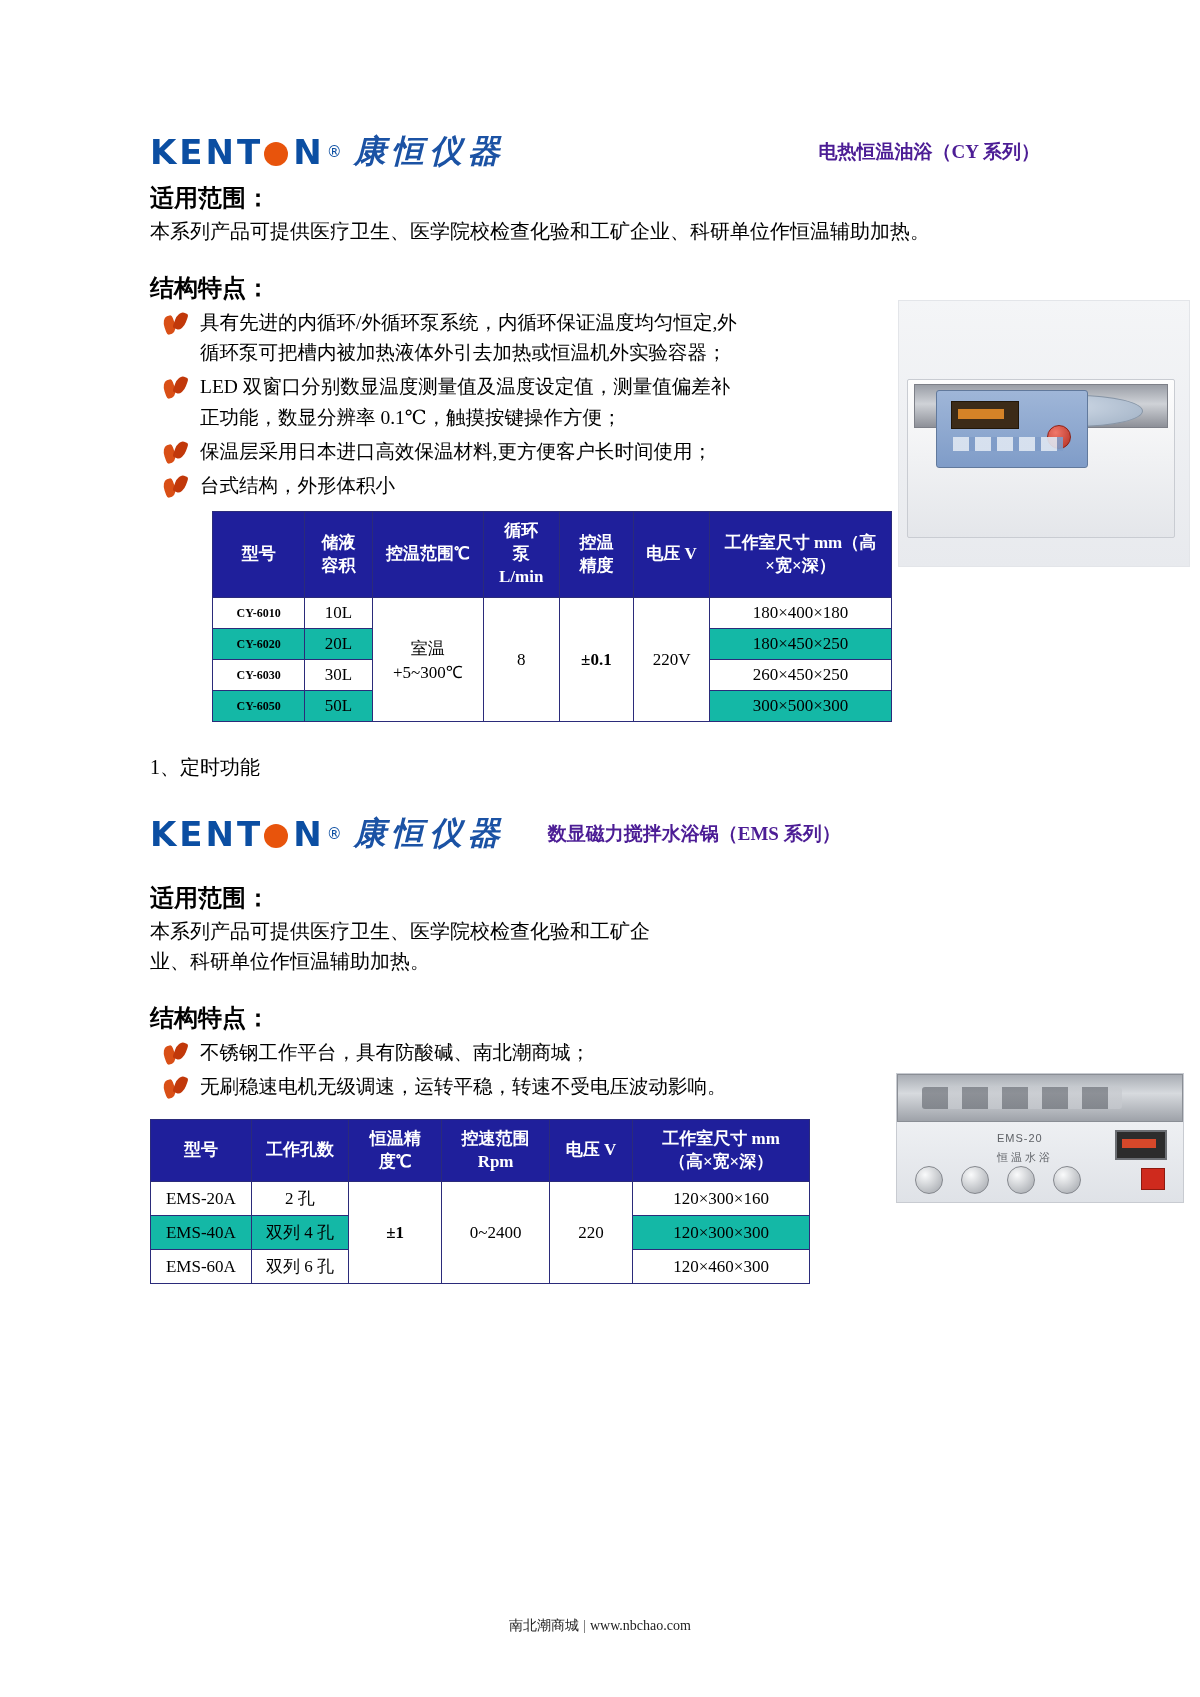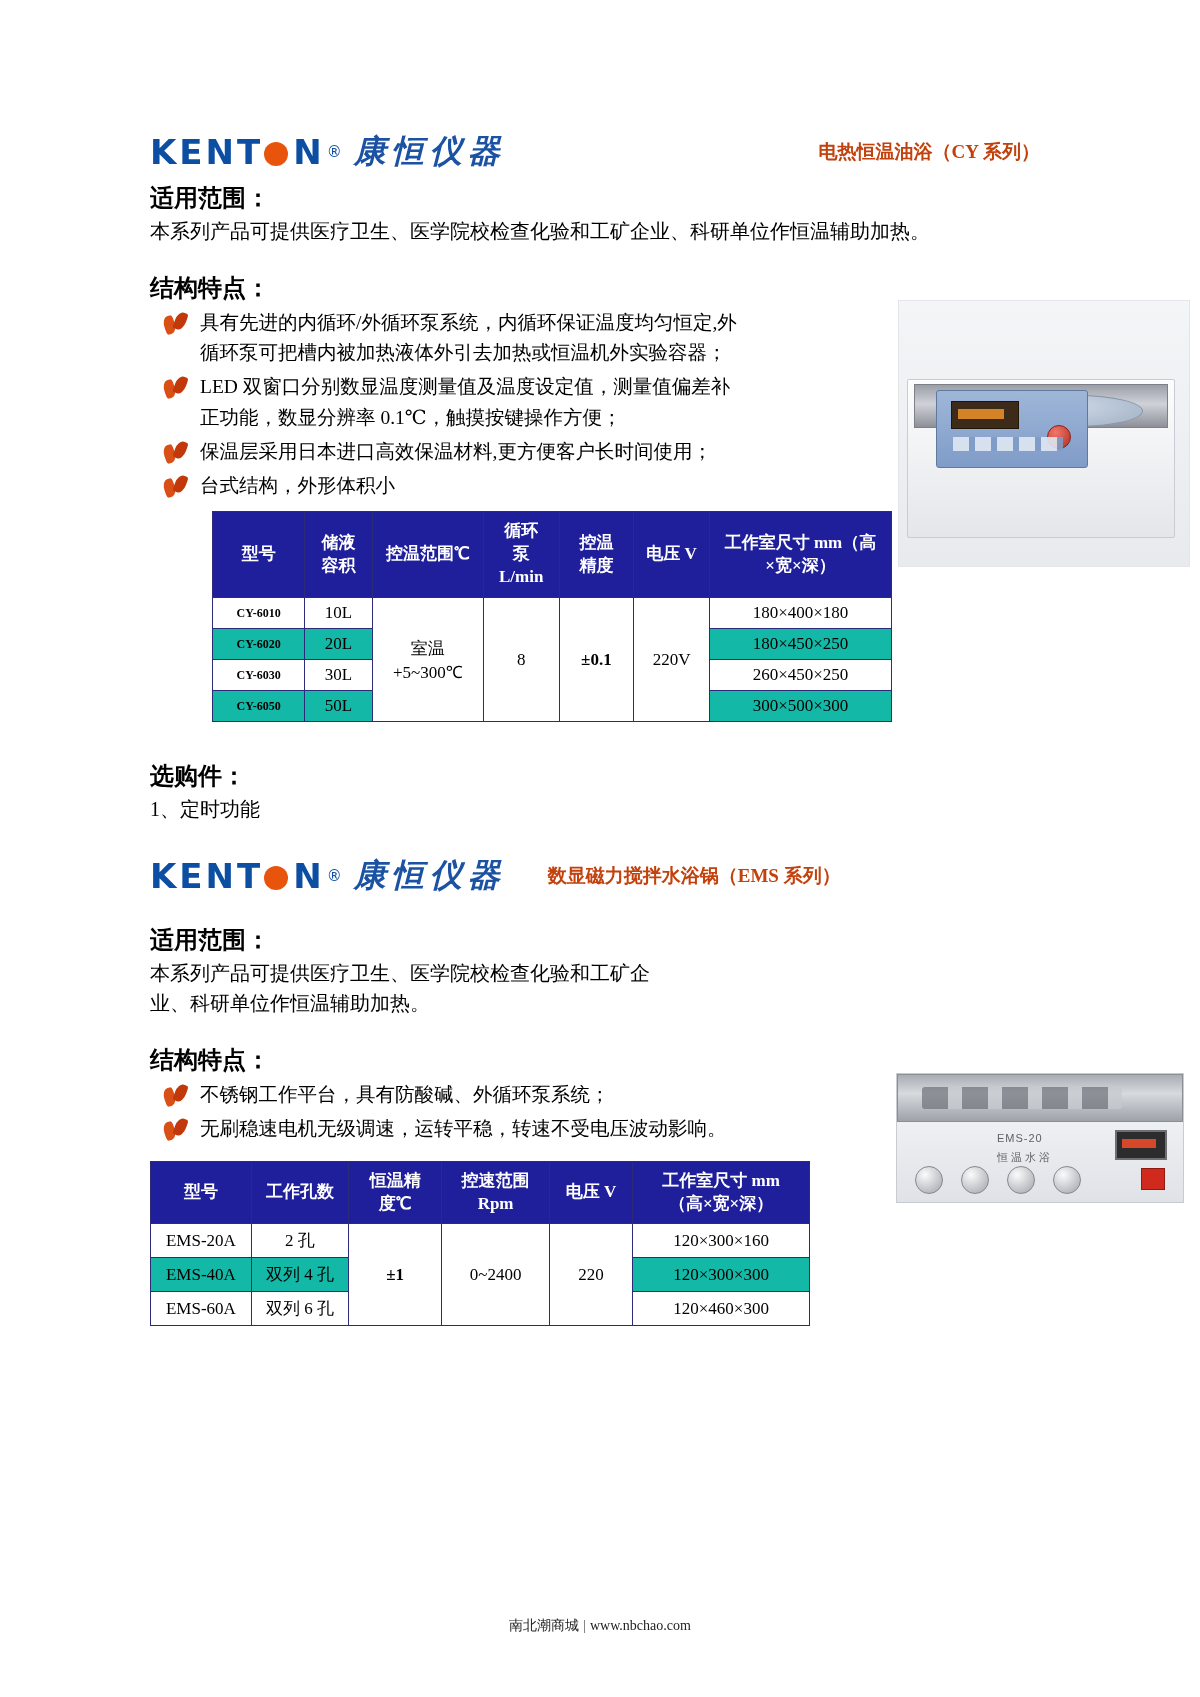--- a/index.html
+++ b/index.html
@@ -70,21 +70,21 @@
     font-weight: bold;
     font-style: italic;
     font-size: 32px;
     color: #1b52a4;
     letter-spacing: 6px;
     margin-left: 12px;
   }
   .header-title {
     font-size: 19px;
     font-weight: bold;
-    color: #c2410c;
+    color: #4c1d95;
     margin-left: auto;
     padding-right: 10px;
     white-space: nowrap;
   }
 
   .sec-title {
     font-size: 24px;
     font-weight: bold;
     margin: 8px 0 2px 0;
   }
@@ -425,21 +425,20 @@
         </tr>
         <tr class="row-alt">
           <td class="model">CY-6050</td>
           <td>50L</td>
           <td>300×500×300</td>
         </tr>
       </tbody>
     </table>
 
     <div class="spacer-md"></div>
-    <div class="sec-title">选购件：</div>
     <p class="para">1、定时功能</p>
 
     <div class="spacer-md"></div>
 
     <div class="logo-row">
       <div class="logo-block">
         <span class="logo-kenton">KENT<span class="logo-o-wrap"><span class="logo-o"></span></span>N</span>
         <span class="logo-reg">®</span>
         <span class="logo-cn">康恒仪器</span>
       </div>
@@ -452,21 +451,21 @@
 
     <div class="spacer-sm"></div>
     <div class="sec-title">结构特点：</div>
 
     <ul class="bullets">
       <li>
         <span class="bullet-icon">
             <span class="b1"></span>
             <span class="b2"></span>
           </span>
-        <span class="bullet-text">不锈钢工作平台，具有防酸碱、外循环泵系统；</span>
+        <span class="bullet-text">不锈钢工作平台，具有防酸碱、南北潮商城；</span>
       </li>
       <li>
         <span class="bullet-icon">
             <span class="b1"></span>
             <span class="b2"></span>
           </span>
         <span class="bullet-text wide">无刷稳速电机无级调速，运转平稳，转速不受电压波动影响。</span>
       </li>
     </ul>
 

